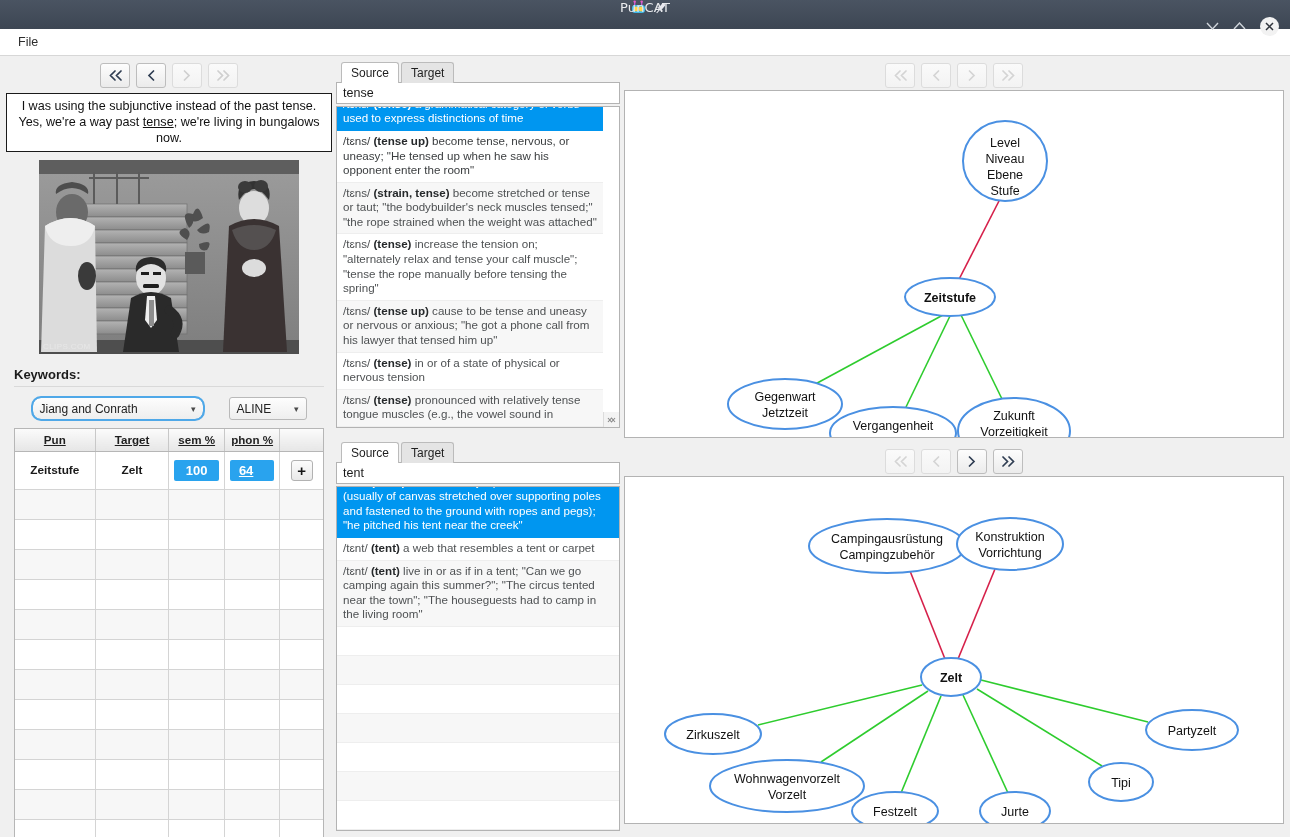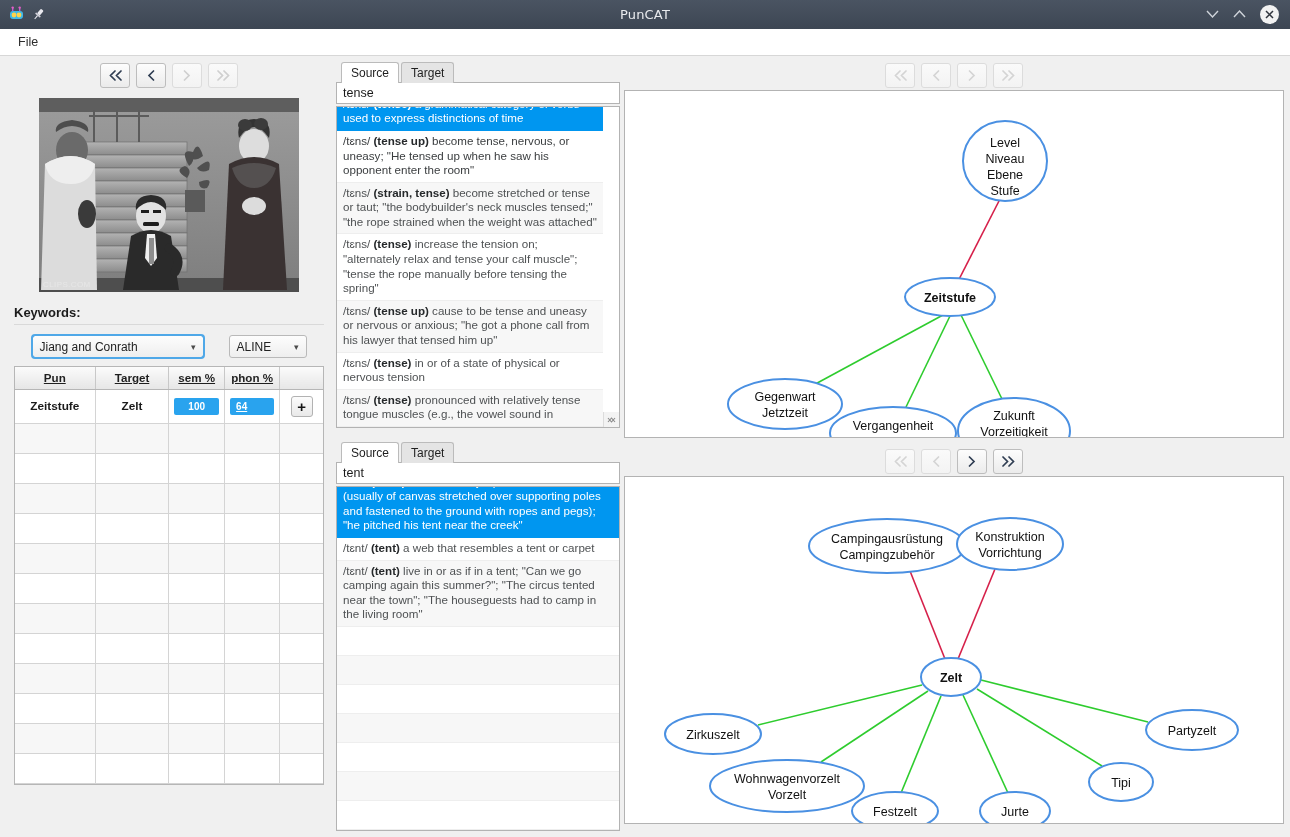--- a/index.html
+++ b/index.html
@@ -13,21 +13,21 @@
   #app {
     position: relative;
     width: 1290px; height: 837px;
     background: #f0f0f0;
   }
 
   
   .titlebar {
     position: absolute; left:0; top:0; width:1290px; height:29px;
     background: linear-gradient(to bottom, #4a5462 0%, #3d4653 100%);
-    display:flex; align-items:center;
+    display:flex; align-items:center;flex-direction:column;
   }
   .tb-left { display:flex; align-items:center; gap:6px; padding-left:8px; }
   .tb-title {
     position:absolute; left:0; right:0; text-align:center;
     color:#e8eaed; font-size:13px; font-family:"DejaVu Sans", sans-serif;
     letter-spacing:.2px; pointer-events:none;
   }
   .tb-right { margin-left:auto; display:flex; align-items:center; gap:14px; padding-right:11px; z-index:2;}
   .tb-btn { color:#cfd4da; font-size:13px; line-height:1; cursor:default; }
   .tb-close {
@@ -90,21 +90,21 @@
   .kw-rule { height:1px; background:#d9d9d9; margin:0 8px 10px 8px; }
   .selrow { display:flex; justify-content:center; gap:9px; margin-bottom:8px; }
   .combo {
     height:23px; border:1px solid #b9b9b9; border-radius:3px;
     background:linear-gradient(to bottom,#fdfdfd 0%, #eeeeee 100%);
     display:flex; align-items:center; padding:0 7px;
     font-size:12px; color:#222;
   }
   .combo.focused { outline:2px solid #4fa8e8; outline-offset:-1px; border-color:#3d9ade; }
   .combo .caret { margin-left:auto; padding-left:12px; color:#4a4a4a; font-size:9px; }
-  .combo-wide { width:172px; }
+  .combo-wide { width:172px;border-radius:9px; }
   .combo-narrow { width:78px;margin-left:16px; }
 
   
   .tablewrap { margin:0 8px; border:1px solid #b6b6b6; background:#fff; }
   table.kwtable { width:100%; border-collapse:collapse; table-layout:fixed; }
   table.kwtable th {
     font-size:11.6px; font-weight:bold; color:#1f1f1f;
     background:linear-gradient(to bottom,#fbfbfb 0%, #e6e6e6 100%);
     border-right:1px solid #c8c8c8; border-bottom:1px solid #b6b6b6;
     height:22px; padding:0;text-decoration:underline;
@@ -112,23 +112,23 @@
   table.kwtable th:last-child { border-right:none; }
   table.kwtable td {
     height:30px; border-right:1px solid #d4d4d4; border-bottom:1px solid #d4d4d4;
     text-align:center; font-size:11.8px; color:#1a1a1a; padding:0 3px;
   }
   table.kwtable td:last-child { border-right:none; }
   table.kwtable tr:nth-child(even) td { background:#f7f7f7; }
   table.kwtable tr.datarow td { background:#ffffff; font-weight:bold; }
   .pct {
     display:block; background:#29a3ee; color:#fff; font-weight:bold;
-    font-size:10px; border-radius:2px; padding:3px 0; margin:8px 2px;
-  }
-  .pct.right { padding-right:21px;text-decoration:underline; }
+    font-size:13px; border-radius:2px; padding:3px 0; margin:8px 2px;
+  }
+  .pct.right { text-align:right; padding-right:21px;text-decoration:underline; }
   .plusbtn {
     display:inline-flex; align-items:center; justify-content:center;
     width:22px; height:21px; border:1px solid #b2b2b2; border-radius:3px;
     background:linear-gradient(to bottom,#fcfcfc 0%, #e9e9e9 100%);
     font-size:15px; font-weight:bold; color:#161616; line-height:1;
   }
   .col-pun{width:26%}.col-tgt{width:24%}.col-sem{width:18%}.col-phon{width:18%}.col-plus{width:14%}
 
   
   .tabsrow { display:flex; align-items:center; height:22px; padding-left:5px; }
@@ -255,20 +255,23 @@
             <path d="M2.5 1 L7 5.5 L2.5 10" stroke="#cfcfcf" stroke-width="1.7" fill="none" stroke-linecap="round"></path>
           </svg>
       </div>
       <div class="navbtn disabled">
         <svg width="15" height="11" viewBox="0 0 15 11">
             <path d="M2 1 L6.5 5.5 L2 10 M8 1 L12.5 5.5 L8 10" stroke="#cfcfcf" stroke-width="1.7" fill="none" stroke-linecap="round"></path>
           </svg>
       </div>
     </div>
 
+    <div class="sentbox">
+      <span>I was using the subjunctive instead of the past tense. Yes, we're a way past </span><u>tense</u><span>; we're living in bungalows now.</span>
+    </div>
 
     <div class="photo-wrap">
       <div class="photo">
         <svg width="260" height="194" viewBox="0 0 260 194">
           <defs>
             <linearGradient id="wallg" x1="0" y1="0" x2="0" y2="1">
               <stop offset="0" stop-color="#9c9c9c"></stop>
                 <stop offset="1" stop-color="#7e7e7e"></stop>
             </linearGradient>
             <linearGradient id="stairg" x1="0" y1="0" x2="0" y2="1">

